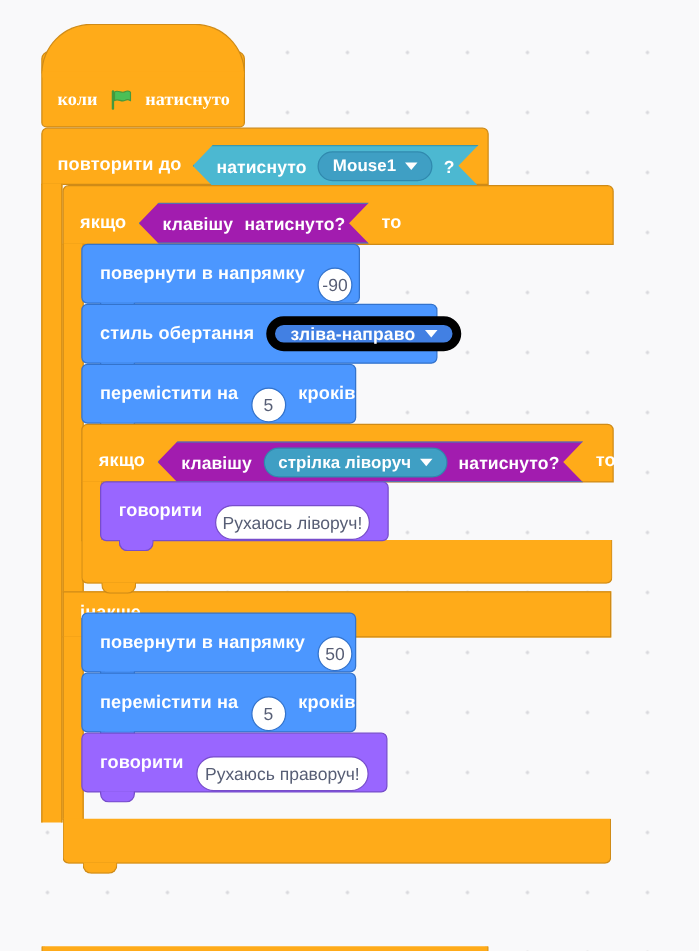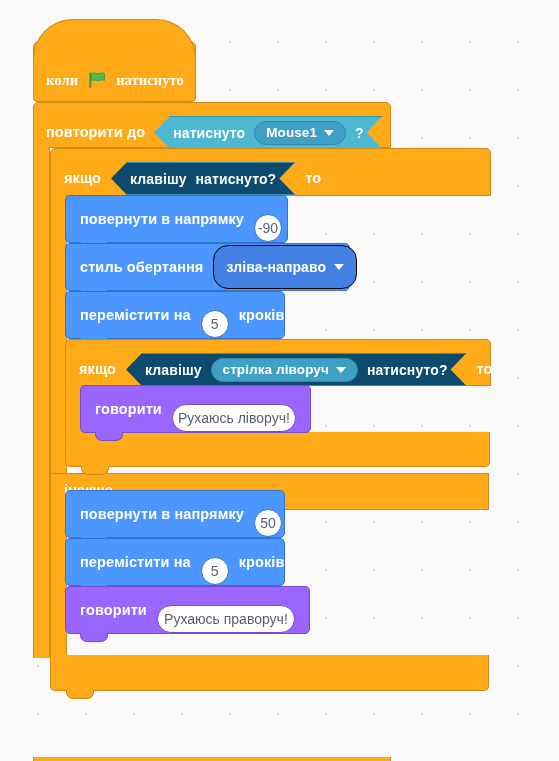--- a/index.html
+++ b/index.html
@@ -135,21 +135,21 @@
     gap: 9px;
   }
 
   
   .hex {
     position: relative;
     display: inline-flex;
     align-items: center;
     height: 33px;
     padding: 0 18px;
-    background: #0c4a6e;
+    background: #a21caf;
     border: 1px solid #3d8cb0;
     box-sizing: border-box;
     clip-path: polygon(16px 0, 100% 0, calc(100% - 16px) 50%, 100% 100%, 16px 100%, 0 50%);
     gap: 9px;
   }
   .hex.sensing { background: #4cb8d1; border-color: #3a97ad; }
   .hex .lbl { font-size: 14px; }
 
   
   .pill {
@@ -282,25 +282,25 @@
     font-weight: 400;
     line-height: 1;
     white-space: nowrap;
   }
 
   
   .dd-motion {
     display: inline-flex;
     align-items: center;
     gap: 8px;
-    height: 44px;
+    height: 28px;
     padding: 0 12px;
     border-radius: 15px;
     background: #4280e3;
-    border: 1px solid #000000;
+    border: 7px solid #000000;
     box-sizing: border-box;
   }
   .dd-motion .lbl { font-size: 14px; }
 </style>
 </head>
 <body>
 
 <div class="canvas">
 
   <div class="hat-block">

